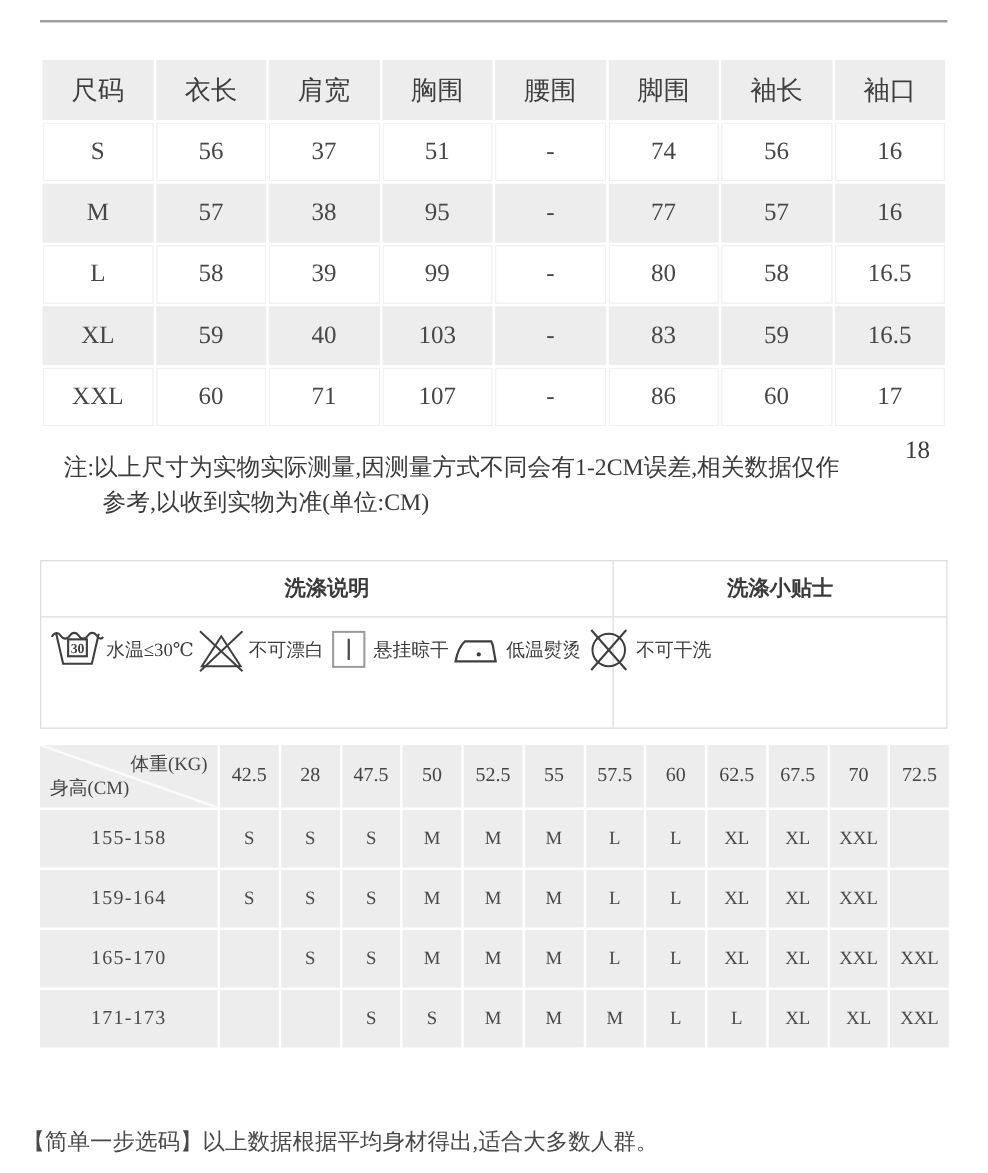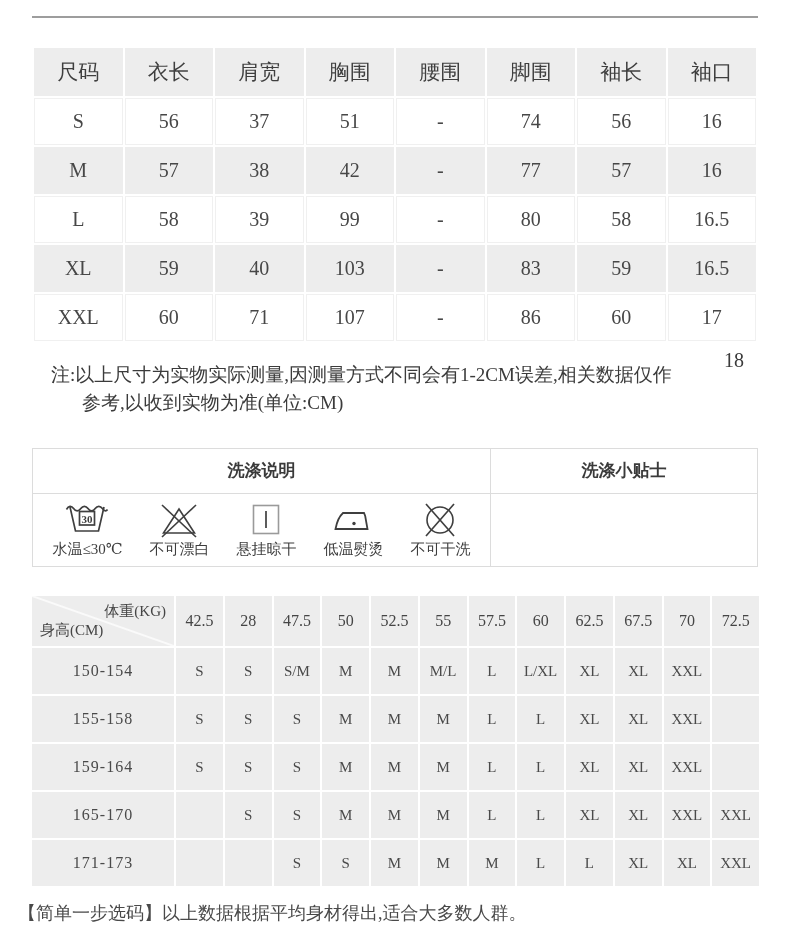--- a/index.html
+++ b/index.html
@@ -22,31 +22,31 @@
   .size-table tbody tr:nth-child(odd) td { background:#ffffff; box-shadow:inset 0 0 0 1px #f0f0f0; }
 
   .stray { position:absolute; left:724px; top:349px; font-size:20px; color:#3b3b3b; }
 
   
   .note { position:absolute; left:35px; top:361px; font-size:19px; line-height:28px; color:#3b3b3b;margin-left:16px; }
   .note-line2 { padding-left:31px; }
 
   
   .care-box {
-    position:absolute; left:32px; top:448px; width:726px; height:119px;
+    position:absolute; left:32px; top:448px; width:726px; height:135px;
     border:1px solid #dcdcdc; box-sizing:border-box; display:flex;
   }
   .care-left  { width:458px; border-right:1px solid #dcdcdc; box-sizing:border-box; }
   .care-right { flex:1; }
   .care-title {
     height:44px; line-height:44px; text-align:center; border-bottom:1px solid #dcdcdc;
     font-size:17px; font-weight:bold; color:#3a3a3a;
   }
   .care-icons { display:flex; justify-content:space-around; align-items:flex-end; padding:7px 6px 0 6px; }
-  .care-item  { display:flex; flex-direction:column; align-items:center; }
+  .care-item  { display:flex; flex-direction:row; align-items:center; }
   .care-item .lbl { font-size:15px; margin-top:1px; color:#3d3d3d; white-space:nowrap; }
   .care-item svg { display:block; }
   .tips { padding:11px 0 0 20px; font-size:13px; line-height:22px; color:#3d3d3d; }
   .tip-line { white-space:nowrap; }
 
   
   .fit-table {
     position:absolute; left:30px; top:594px; width:731px;
     border-collapse:separate; border-spacing:2px; table-layout:fixed;
   }
@@ -91,21 +91,21 @@
           <td>51</td>
           <td>-</td>
           <td>74</td>
           <td>56</td>
           <td>16</td>
         </tr>
         <tr>
           <td>M</td>
           <td>57</td>
           <td>38</td>
-          <td>42</td>
+          <td>95</td>
           <td>-</td>
           <td>77</td>
           <td>57</td>
           <td>16</td>
         </tr>
         <tr>
           <td>L</td>
           <td>58</td>
           <td>39</td>
           <td>99</td>
@@ -229,35 +229,20 @@
           <th>57.5</th>
           <th>60</th>
           <th>62.5</th>
           <th>67.5</th>
           <th>70</th>
           <th>72.5</th>
         </tr>
     </thead>
     <tbody>
         <tr>
-          <td>150-154</td>
-          <td>S</td>
-          <td>S</td>
-          <td>S/M</td>
-          <td>M</td>
-          <td>M</td>
-          <td>M/L</td>
-          <td>L</td>
-          <td>L/XL</td>
-          <td>XL</td>
-          <td>XL</td>
-          <td>XXL</td>
-          <td></td>
-        </tr>
-        <tr>
           <td>155-158</td>
           <td>S</td>
           <td>S</td>
           <td>S</td>
           <td>M</td>
           <td>M</td>
           <td>M</td>
           <td>L</td>
           <td>L</td>
           <td>XL</td>

